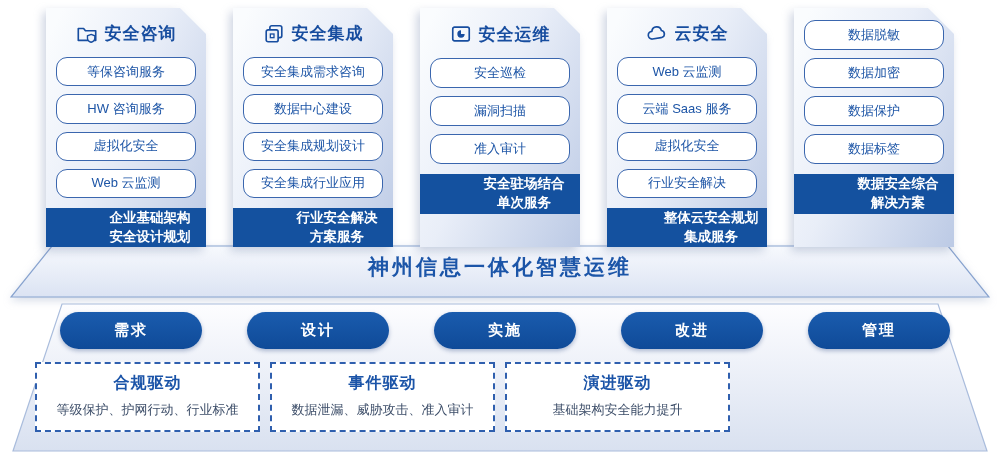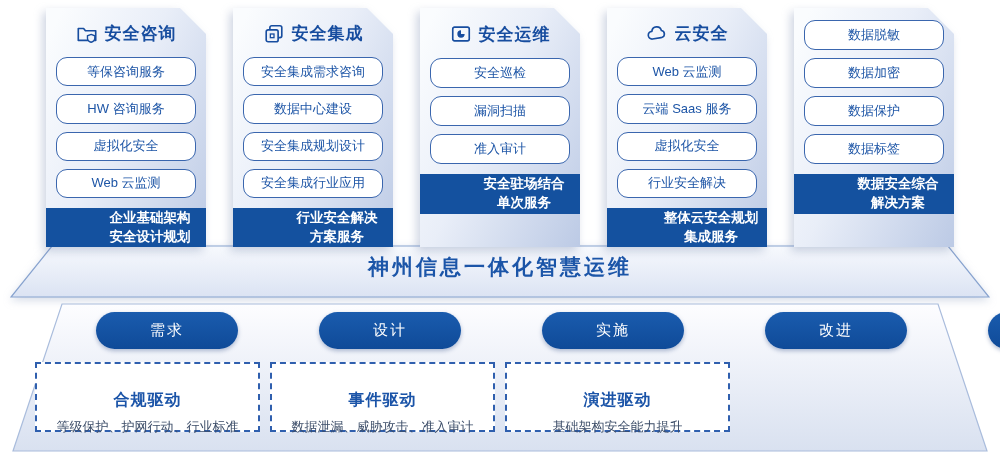--- a/index.html
+++ b/index.html
@@ -26,28 +26,28 @@
   .banner-svg{position:absolute;left:10px;top:245px;filter:drop-shadow(0 3px 4px rgba(120,140,180,.30));}
   .banner-title{position:absolute;left:0;top:253px;width:1000px;text-align:center;
                 font-size:21px;font-weight:bold;color:#1b55a8;letter-spacing:3px;}
 
   
   .base-svg{position:absolute;left:12px;top:303px;}
 
   
   .pills{position:absolute;left:60px;top:312px;display:flex;gap:45px;}
   .pill{width:142px;height:37px;border-radius:19px;background:linear-gradient(180deg,#1a5cae,#0f4a98);
-        color:#ffffff;font-size:15px;font-weight:normal;letter-spacing:2px;
+        color:#ffffff;font-size:15px;font-weight:bold;letter-spacing:2px;
         display:flex;align-items:center;justify-content:center;
-        box-shadow:0 2px 4px rgba(40,70,130,.35);margin-left:36px;}
+        box-shadow:0 2px 4px rgba(40,70,130,.35);}
 
   
   .drivers{position:absolute;left:35px;top:362px;display:flex;gap:10px;}
   .driver{width:225px;height:70px;box-sizing:border-box;background:#ffffff;
-          border:2px dashed #2f5fae;text-align:center;padding-top:26px;}
+          border:2px dashed #2f5fae;text-align:center;padding-top:9px;}
   .driver-title{font-size:16px;font-weight:bold;color:#1b54a8;letter-spacing:1px;}
   .driver-desc{font-size:13px;color:#3c4d68;margin-top:7px;white-space:nowrap;}
 
   .icon{flex:0 0 auto;display:block;}
 </style>
 </head>
 <body>
 
 <div class="stage">
 

